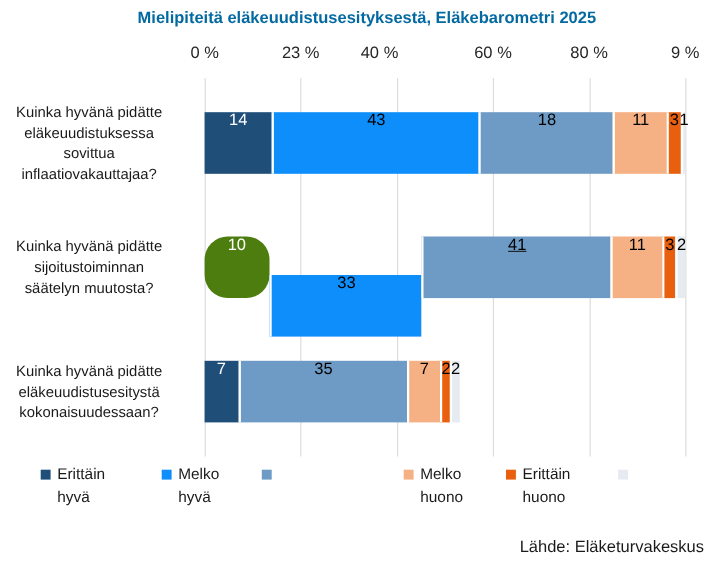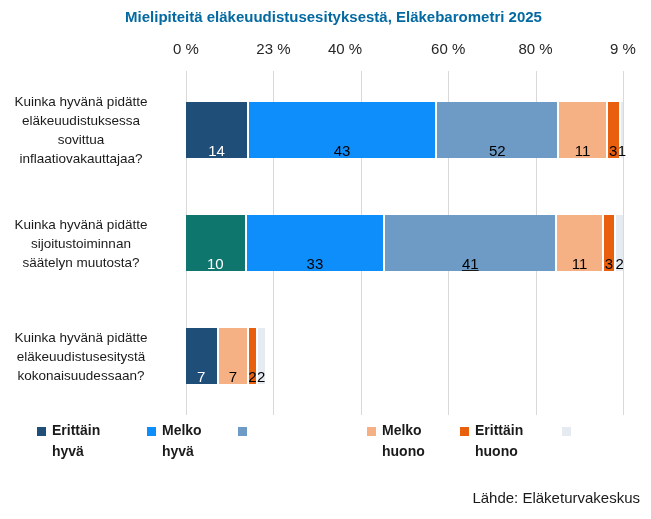--- a/index.html
+++ b/index.html
@@ -15,30 +15,30 @@
   .tick{
     position:absolute;top:0;transform:translateX(-50%);
     font-size:15px;color:#262626;white-space:nowrap;
   }
   .plot{position:absolute;left:186px;top:71px;width:437px;height:344px;}
   .gridline{position:absolute;top:0;bottom:0;width:1px;background:#d9d9d9;}
   .bar{
     position:absolute;left:0;width:437px;height:56px;display:flex;z-index:2;
   }
   .seg{
-    box-sizing:border-box;display:flex;align-items:flex-end;justify-content:center;
+    box-sizing:border-box;display:flex;align-items:flex-start;justify-content:center;
     overflow:visible;height:100%;
   }
   .seg + .seg{border-left:2px solid #fff;}
   .seg .val{font-size:15px;white-space:nowrap;line-height:1;}
   .catlabel{
     position:absolute;left:0;width:162px;transform:translateY(-50%);
     text-align:center;font-size:13.5px;line-height:19px;color:#1a1a1a;
   }
-  .legend{position:absolute;left:0;top:420px;width:651px;height:48px;font-weight:bold;}
+  .legend{position:absolute;left:0;top:420px;width:651px;height:48px;}
   .legend-item{position:absolute;top:0;display:flex;align-items:flex-start;}
   .legend-swatch{
     width:9px;height:9px;margin-top:7px;margin-right:6px;flex:none;display:block;
   }
   .legend-text{font-size:14px;line-height:21px;color:#1a1a1a;}
   .source{
     position:absolute;top:489px;right:11px;font-size:15px;color:#1a1a1a;
   }
 </style>
 </head>
@@ -62,55 +62,58 @@
       <div class="gridline" style="left: 349.6px;"></div>
       <div class="gridline" style="left: 437px;"></div>
       <div class="bar" style="top: 31px;">
         <div class="seg" style="width: 61.18px; background: rgb(31, 78, 121);">
           <span class="val" style="color: rgb(255, 255, 255);">14</span>
         </div>
         <div class="seg" style="width: 187.91px; background: rgb(14, 142, 251);">
           <span class="val" style="color: rgb(0, 0, 0);">43</span>
         </div>
         <div class="seg" style="width: 122.36px; background: rgb(109, 155, 197);">
-          <span class="val" style="color: rgb(0, 0, 0);">52</span>
+          <span class="val" style="color: rgb(0, 0, 0);">18</span>
         </div>
         <div class="seg" style="width: 48.07px; background: rgb(245, 177, 131);">
           <span class="val" style="color: rgb(0, 0, 0);">11</span>
         </div>
         <div class="seg" style="width: 13.11px; background: rgb(232, 96, 14);">
           <span class="val" style="color: rgb(0, 0, 0);">3</span>
         </div>
         <div class="seg" style="width: 4.37px; background: rgb(230, 235, 242);">
           <span class="val" style="color: rgb(0, 0, 0);">1</span>
         </div>
       </div>
       <div class="bar" style="top: 144px;">
-        <div class="seg" style="width: 61px; background: #0f766e;">
+        <div class="seg" style="width: 61px; background: #4d7c0f; border-radius: 21px;">
           <span class="val" style="color: rgb(255, 255, 255);">10</span>
         </div>
-        <div class="seg" style="width: 144.21px; background: rgb(14, 142, 251);">
+        <div class="seg" style="width: 144.21px; background: rgb(14, 142, 251); margin-top: 35px;">
           <span class="val" style="color: rgb(0, 0, 0);">33</span>
         </div>
         <div class="seg" style="width: 179.17px; background: rgb(109, 155, 197); text-decoration: underline;">
           <span class="val" style="color: rgb(0, 0, 0);">41</span>
         </div>
         <div class="seg" style="width: 48.07px; background: rgb(245, 177, 131);">
           <span class="val" style="color: rgb(0, 0, 0);">11</span>
         </div>
         <div class="seg" style="width: 13.11px; background: rgb(232, 96, 14);">
           <span class="val" style="color: rgb(0, 0, 0);">3</span>
         </div>
         <div class="seg" style="width: 8.74px; background: rgb(230, 235, 242);">
           <span class="val" style="color: rgb(0, 0, 0);">2</span>
         </div>
       </div>
       <div class="bar" style="top: 257px;">
         <div class="seg" style="width: 30.59px; background: rgb(31, 78, 121);">
           <span class="val" style="color: rgb(255, 255, 255);">7</span>
+        </div>
+        <div class="seg" style="width: 152.95px; background: rgb(109, 155, 197);">
+          <span class="val" style="color: rgb(0, 0, 0);">35</span>
         </div>
         <div class="seg" style="width: 30.59px; background: rgb(245, 177, 131);">
           <span class="val" style="color: rgb(0, 0, 0);">7</span>
         </div>
         <div class="seg" style="width: 8.74px; background: rgb(232, 96, 14);">
           <span class="val" style="color: rgb(0, 0, 0);">2</span>
         </div>
         <div class="seg" style="width: 8.74px; background: rgb(230, 235, 242);">
           <span class="val" style="color: rgb(0, 0, 0);">2</span>
         </div>

